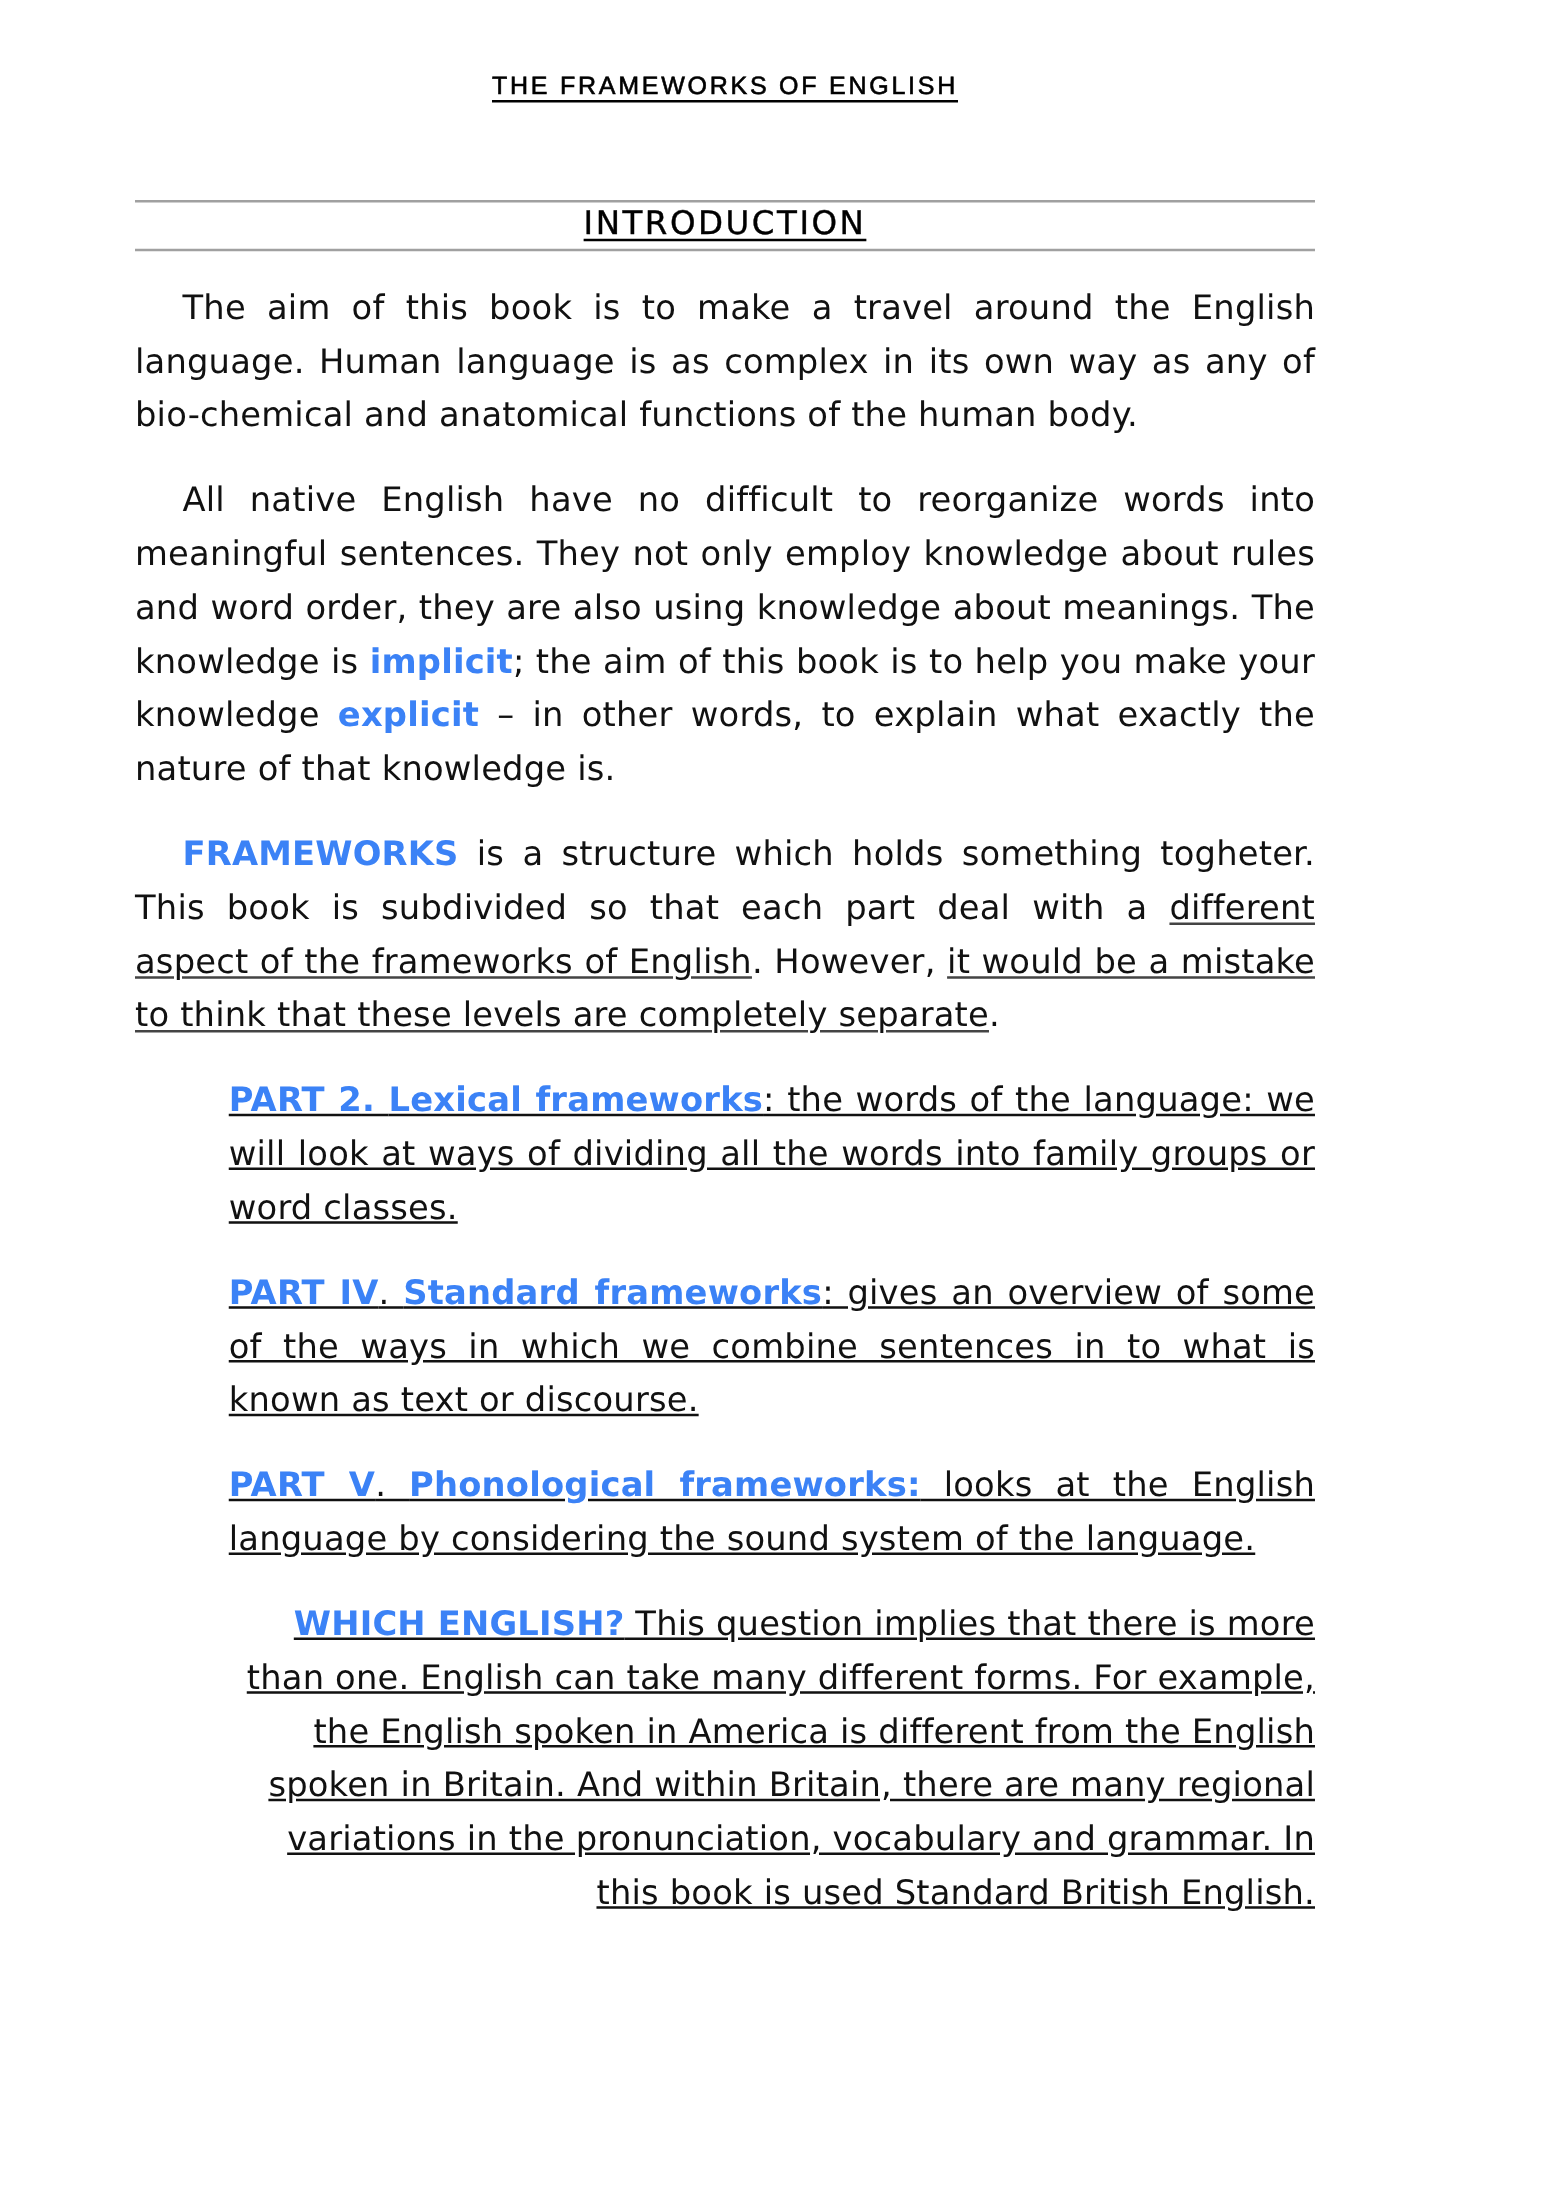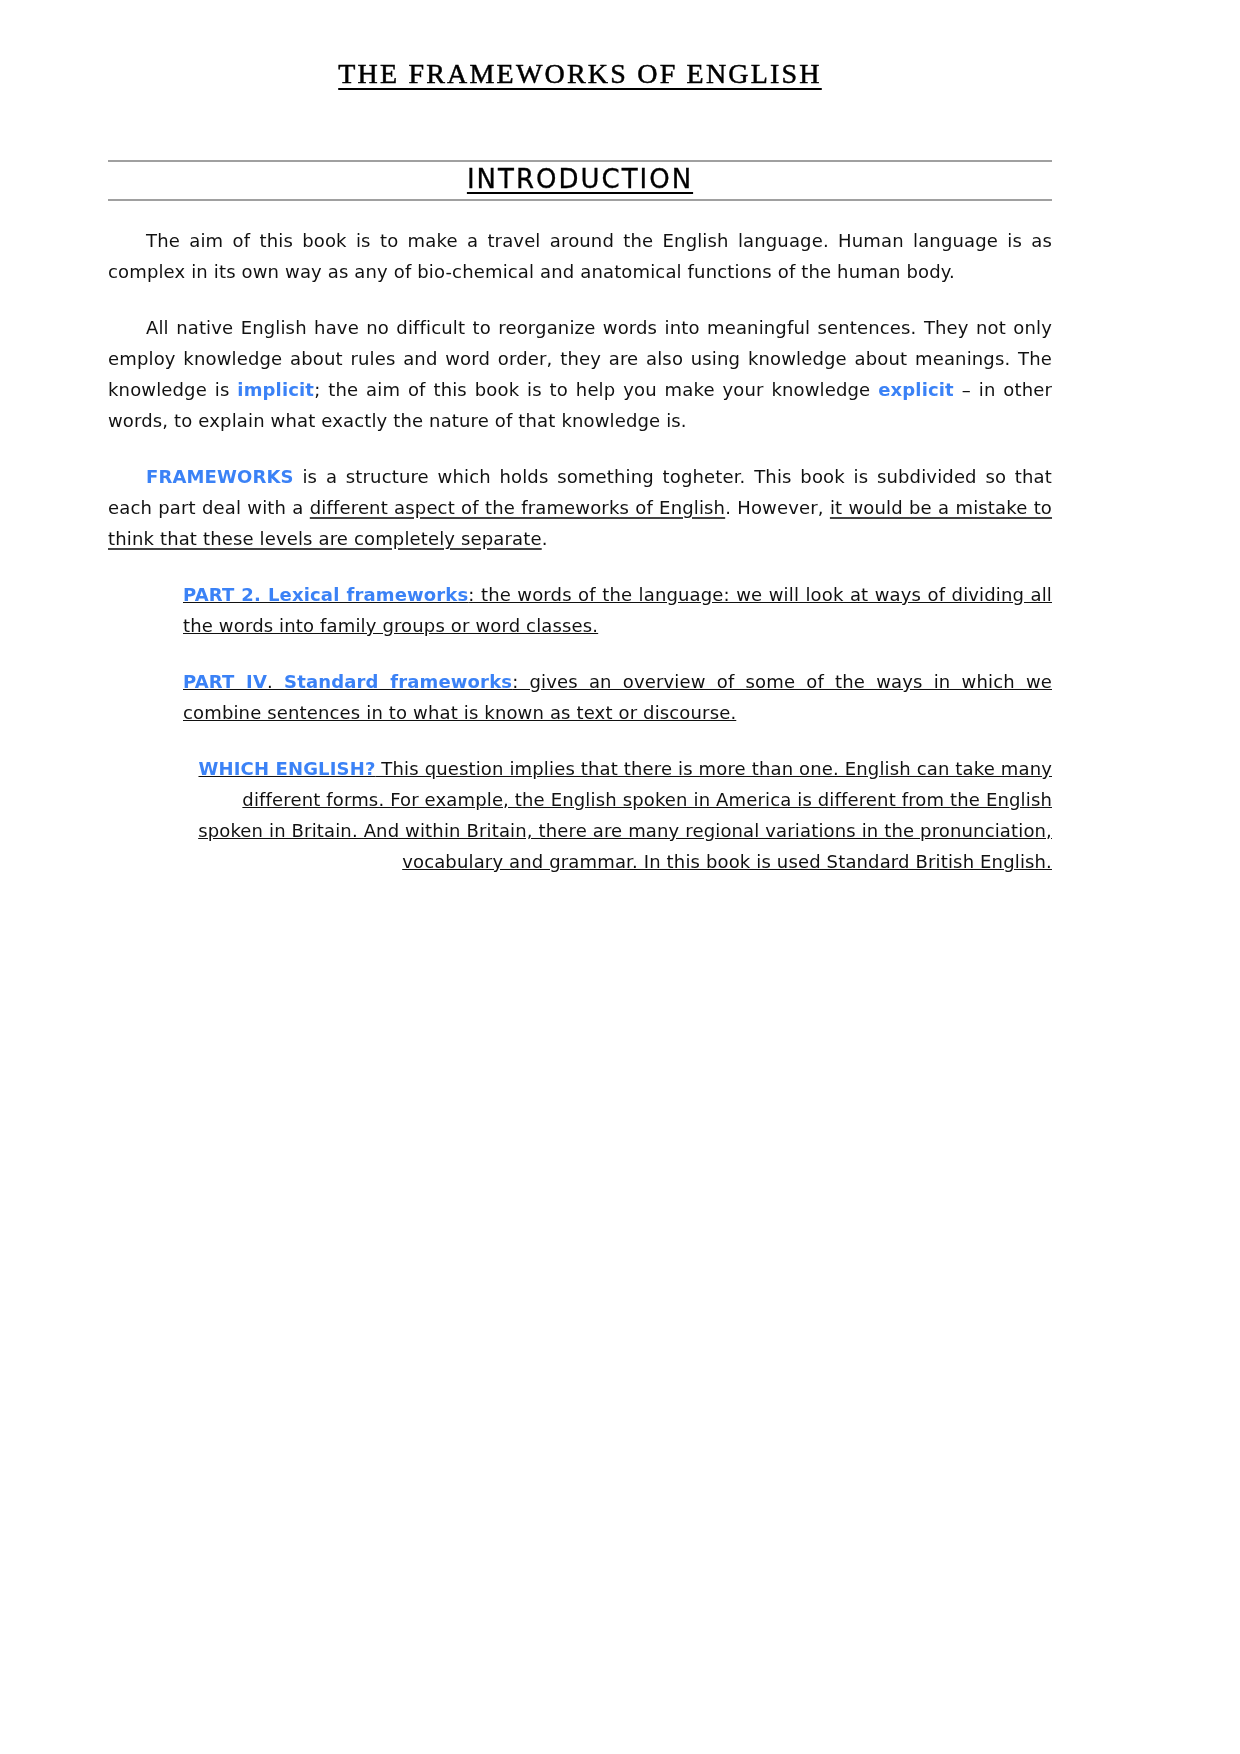--- a/index.html
+++ b/index.html
@@ -21,23 +21,23 @@
       top: 0;
       width: 944px;
     }
     .doc-title {
       position: absolute;
       left: 0;
       top: 58px;
       width: 944px;
       text-align: center;
       margin: 0;
-      font-family: Liberation Serif, serif;
+      font-family: Liberation Sans, sans-serif;
       font-weight: normal;
-      font-size: 28px;
+      font-size: 20px;
       letter-spacing: 2.2px;
       color: #000;
       -webkit-text-stroke: 0.5px #000;
     }
     .doc-title span {
       text-decoration: underline;
       text-decoration-thickness: 2px;
       text-underline-offset: 5px;
     }
     .section-rule {
@@ -65,22 +65,22 @@
     .section-heading span {
       text-decoration: underline;
       text-decoration-thickness: 2px;
       text-underline-offset: 4px;
     }
     .body-text {
       position: absolute;
       left: 0;
       top: 225px;
       width: 944px;
-      font-size: 18px;
-      line-height: 31px;
+      font-size: 27px;
+      line-height: 43px;
       letter-spacing: 0.15px;
     }
     .para {
       margin: 0 0 25px 0;
       text-align: justify;
       text-indent: 38px;
     }
     .item {
       margin: 0 0 25px 75px;
       text-align: justify;
@@ -118,17 +118,18 @@
 
     <p class="para"><span>All native English have no difficult to reorganize words into meaningful sentences. They not only employ knowledge about rules and word order, they are also using knowledge about meanings. The knowledge is </span><b>implicit</b><span>; the aim of this book is to help you make your knowledge </span><b>explicit</b><span> – in other words, to explain what exactly the nature of that knowledge is.</span></p>
 
     <p class="para"><b>FRAMEWORKS</b><span> is a structure which holds something togheter. This book is subdivided so that each part deal with a </span><u>different aspect of the frameworks of English</u><span>. However, </span><u>it would be a mistake to think that these levels are completely separate</u><span>.</span></p>
 
     <p class="item"><b>PART 2</b><b>. </b><b>Lexical frameworks</b><span>: the words of the language: we will look at ways of dividing all the words into family groups or word classes.</span></p>
 
 
     <p class="item"><b>PART IV</b><span>. </span><b>Standard frameworks</b><span>: gives an overview of some of the ways in which we combine sentences in to what is known as text or discourse.</span></p>
 
+    <p class="item"><b>PART V</b><span>. </span><b>Phonological frameworks:</b><span> looks at the English language by considering the sound system of the language.</span></p>
 
     <p class="item last-left"><b>WHICH ENGLISH?</b><span> This question implies that there is more than one. English can take many different forms. For example, the English spoken in America is different from the English spoken in Britain. And within Britain, there are many regional variations in the pronunciation, vocabulary and grammar. In this book is used Standard British English.</span></p>
 
   </div>
 </div>
 
 </body></html>

